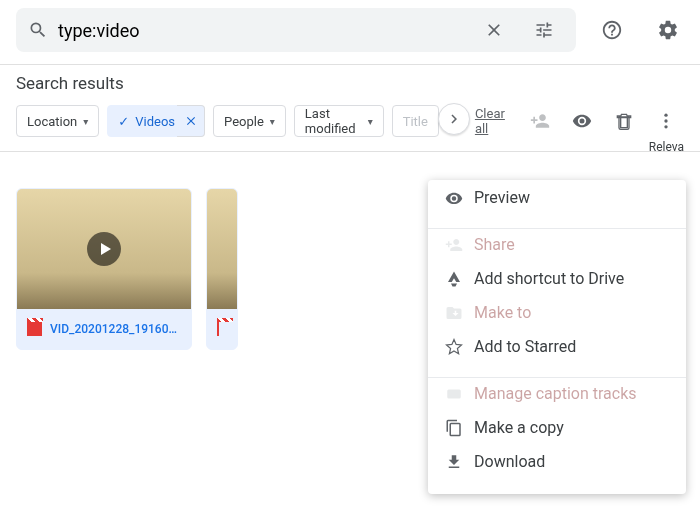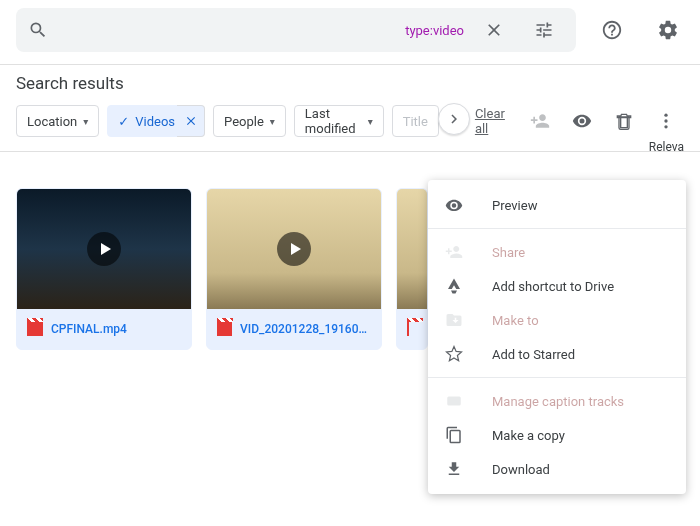--- a/index.html
+++ b/index.html
@@ -1,21 +1,21 @@
 <!DOCTYPE html>
 <html><head>
 <meta charset="utf-8">
 <style>
 * { box-sizing: border-box; margin: 0; padding: 0; font-family: Roboto, Arial, sans-serif; }
 body { width: 700px; height: 526px; background: #fff; color: #3c4043; overflow: hidden; position: relative; }
 
 .topbar { display: flex; align-items: center; padding: 8px 16px 8px 16px; gap: 16px; }
 .searchbox { flex: 1; max-width: 560px; background: #f1f3f4; border-radius: 8px; display: flex; align-items: center; height: 44px; padding: 0 12px; gap: 10px; }
 .searchbox svg { fill: #5f6368; }
-.searchbox input { flex: 1; border: none; background: transparent; font-size: 13px; outline: none; color: #a21caf; text-align: right; }
+.searchbox input { flex: 1; border: none; background: transparent; font-size: 18px; outline: none; color: #000000; }
 .iconbtn { width: 40px; height: 40px; border: none; background: none; border-radius: 50%; display: flex; align-items: center; justify-content: center; cursor: pointer; }
 .iconbtn svg { fill: #5f6368; }
 
 .divider { height: 1px; background: #e0e0e0; margin: 4px 0 6px; }
 
 .results-header { padding: 2px 16px 10px; font-size: 17px; color: #3c4043; }
 
 .chips-row { display: flex; align-items: center; gap: 8px; padding: 0 16px 8px; position: relative; }
 .chip { border: 1px solid #dadce0; background: #fff; border-radius: 4px; height: 32px; display: flex; align-items: center; padding: 0 10px; font-size: 13px; color: #3c4043; gap: 6px; cursor: pointer; }
 .chip.active { background: #e8f0fe; color: #1967d2; border-color: #e8f0fe; }
@@ -37,21 +37,21 @@
 .thumb.hall { background: linear-gradient(180deg, #e6d6a8 0%, #c9b889 70%, #8a7a55 100%); }
 .thumb.dark { background: linear-gradient(180deg, #0b1a28 0%, #1e3448 50%, #2b2318 100%); }
 .thumb .play { width: 34px; height: 34px; background: rgba(0,0,0,.55); border-radius: 50%; display: flex; align-items: center; justify-content: center; }
 .thumb .play::after { content: ''; border-left: 10px solid #fff; border-top: 6px solid transparent; border-bottom: 6px solid transparent; margin-left: 3px; }
 .cardlabel { height: 40px; display: flex; align-items: center; gap: 8px; padding: 0 10px; }
 .clapper { width: 16px; height: 14px; background: #e53935; position: relative; }
 .clapper::before { content: ''; position: absolute; top: -4px; left: 0; width: 16px; height: 4px; background: repeating-linear-gradient(45deg, #e53935 0 3px, #fff 3px 6px); }
 .cardlabel span { font-size: 12px; color: #1a73e8; font-weight: 500; white-space: nowrap; overflow: hidden; text-overflow: ellipsis; }
 
 .ctxmenu { position: absolute; left: 428px; top: 180px; width: 258px; background: #fff; border-radius: 4px; box-shadow: 0 2px 10px rgba(0,0,0,.25); padding: 8px 0; }
-.mrow { height: 34px; display: flex; align-items: center; gap: 28px; padding: 0 16px; font-size: 13px; color: #3c4043; cursor: pointer; position: relative; }
+.mrow { height: 34px; display: flex; gap: 10px; padding: 0 16px; font-size: 16px; color: #3c4043; cursor: pointer; position: relative; }
 .mrow .micon { width: 20px; height: 20px; display: flex; align-items: center; justify-content: center; }
 .mrow .micon svg { fill: #5f6368; width: 18px; height: 18px; }
 .mrow.disabled { color: #7f1d1d; cursor: default; }
 .mrow.disabled .micon svg { fill: #c8cbce; }
 .mrow .chev { position: absolute; right: 14px; color: #5f6368; }
 .msep { height: 1px; background: #e8eaed; margin: 6px 0; }
 </style>
 </head>
 <body>
 
@@ -145,29 +145,20 @@
         </svg>
       </button>
   </div>
 </div>
 <div class="divider"></div>
 
 <span class="relevance">Releva</span>
 
 <div class="grid">
   <div class="card selected">
-    <div class="thumb dark">
-        <div class="play"></div>
-      </div>
-    <div class="cardlabel">
-        <div class="clapper"></div>
-        <span>CPFINAL.mp4</span>
-      </div>
-  </div>
-  <div class="card selected">
     <div class="thumb hall">
         <div class="play"></div>
       </div>
     <div class="cardlabel">
         <div class="clapper"></div>
         <span>VID_20201228_191609....</span>
       </div>
   </div>
   <div class="card selected" style="width:32px;overflow:hidden">
     <div class="thumb hall"></div>

